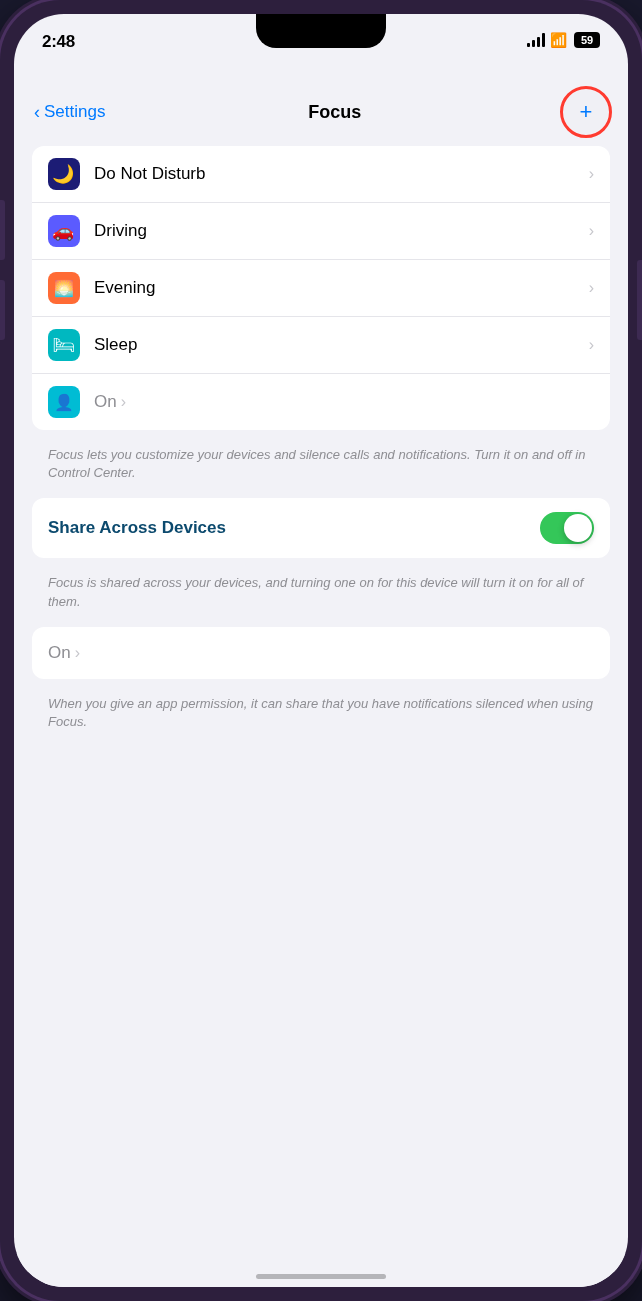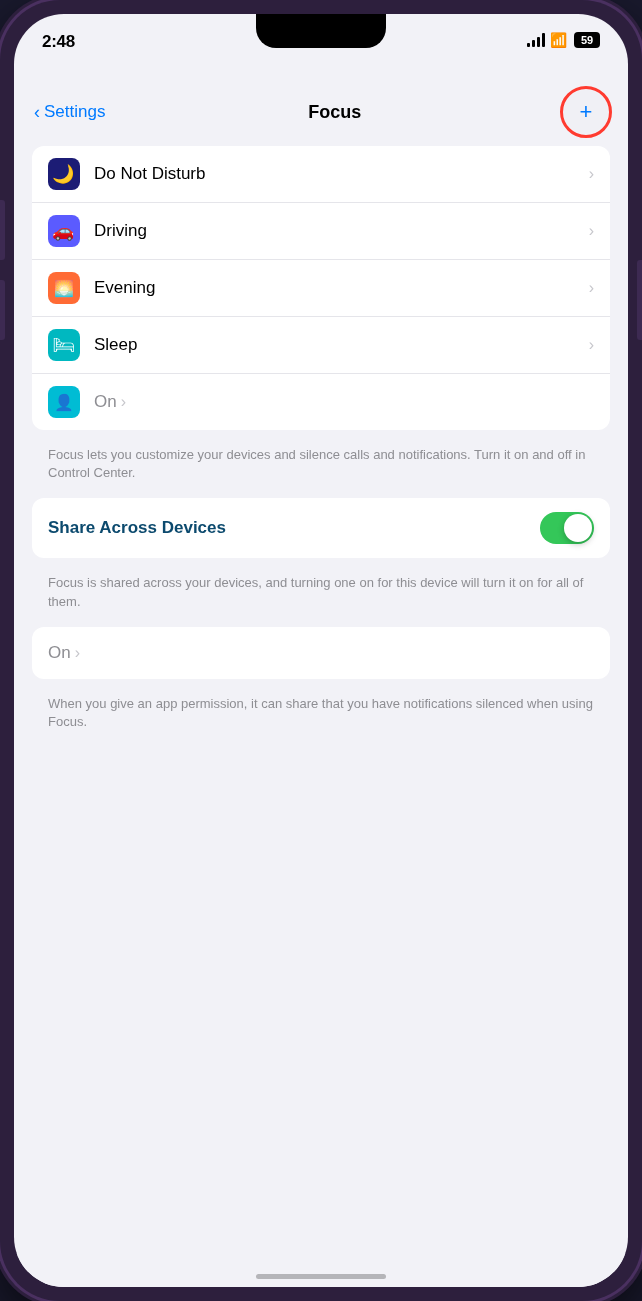--- a/index.html
+++ b/index.html
@@ -228,20 +228,21 @@
       font-size: 16px;
       color: #c7c7cc;
     }
 
     
     .desc-text {
       font-size: 13px;
       color: #8e8e93;
       line-height: 1.4;
       padding: 8px 16px 16px;
+      font-style: italic;
     }
 
     
     .toggle-row {
       display: flex;
       align-items: center;
       padding: 14px 16px;
     }
 
     .toggle-label {

